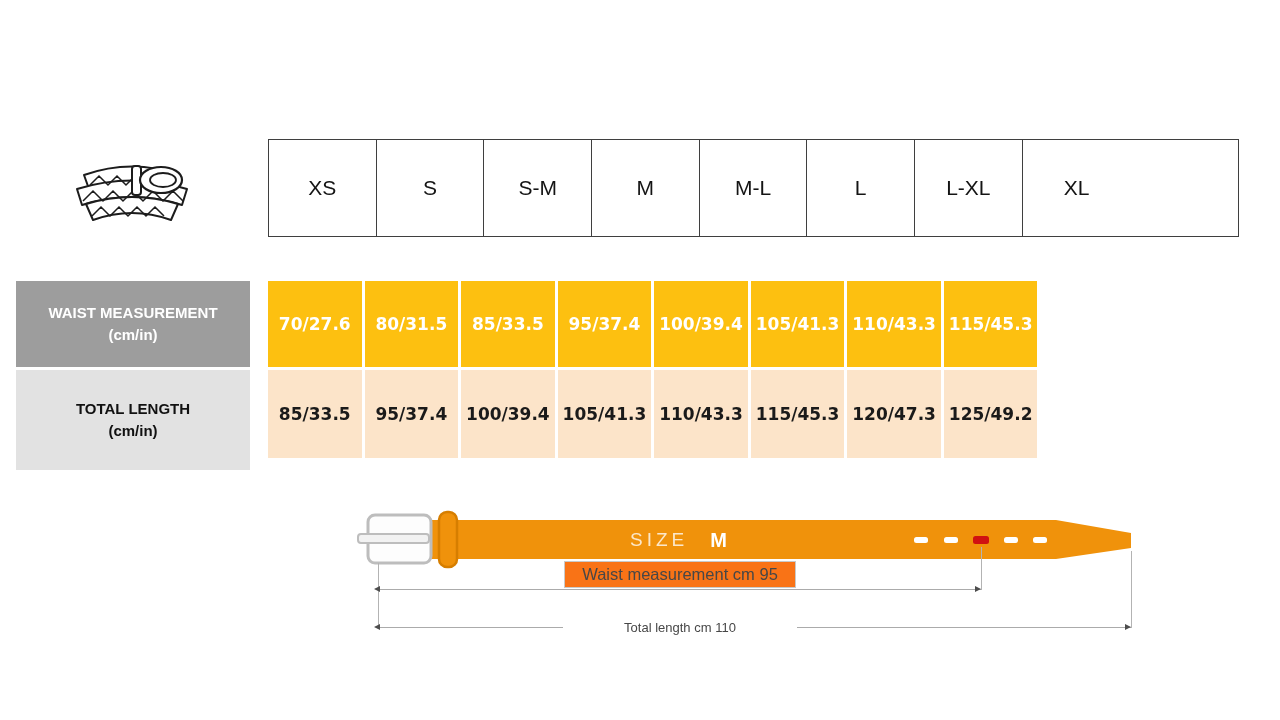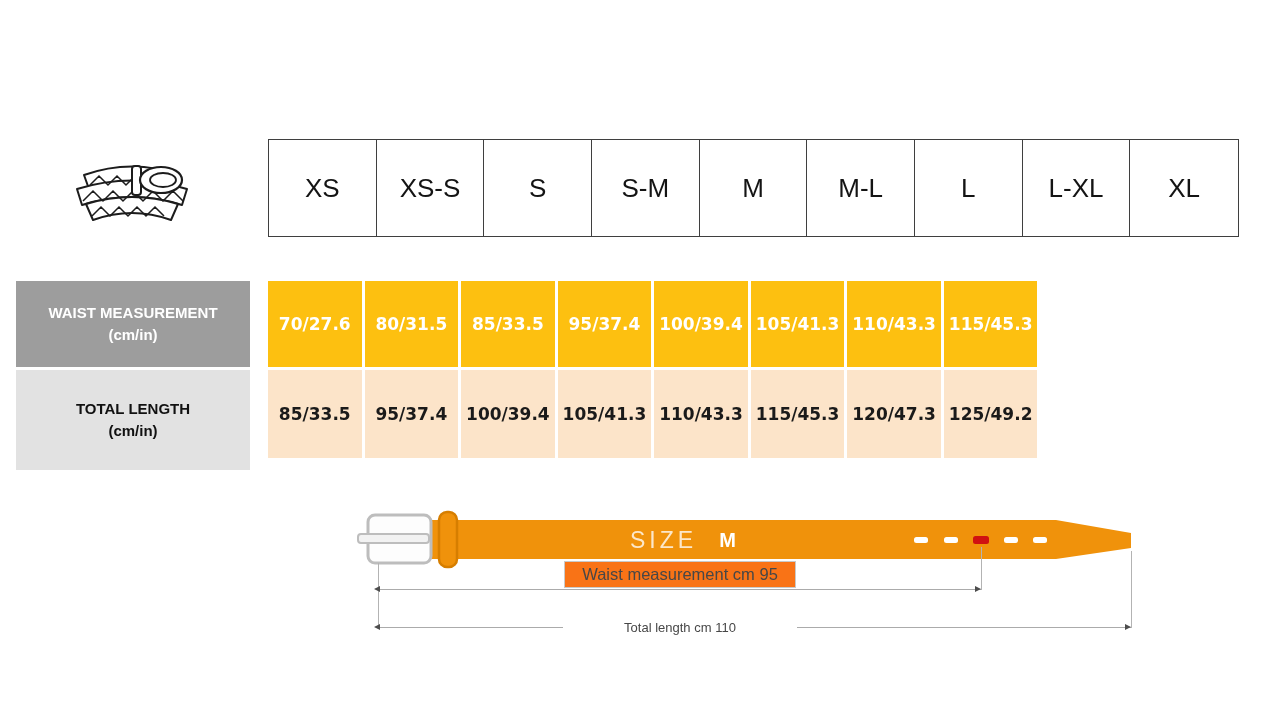--- a/index.html
+++ b/index.html
@@ -10,21 +10,21 @@
   
   .product-icon{position:absolute;left:62px;top:144px;width:142px;height:94px;}
   
   .sizes-row{
     position:absolute;left:268px;top:139px;width:971px;height:98px;
     display:grid;grid-template-columns:repeat(9,1fr);
     border:1.6px solid #3f3f3f;background:#fff;box-sizing:border-box;
   }
   .size-cell{
     display:flex;align-items:center;justify-content:center;
-    font-size:26px;color:#141414;border-right:1.4px solid #3f3f3f;
+    font-size:21px;color:#141414;border-right:1.4px solid #3f3f3f;
   }
   .size-cell:last-child{border-right:none;}
   
   .label-box{
     position:absolute;left:16px;width:234px;
     display:flex;flex-direction:column;align-items:center;justify-content:center;
     font-weight:bold;font-size:15px;line-height:1.5;text-align:center;
   }
   .waist-label{top:281px;height:86px;background:#9d9d9d;color:#ffffff;}
   .length-label{top:370px;height:100px;background:#e2e2e2;color:#111111;}
@@ -40,21 +40,21 @@
     font-family:"DejaVu Sans",sans-serif;font-weight:bold;font-size:17px;
   }
   .waist-values .value-cell{background:#fdc010;color:#ffffff;}
   .length-values .value-cell{background:#fce4c9;color:#1a1a1a;}
   
   .belt-svg{position:absolute;left:340px;top:500px;width:810px;height:70px;}
   .size-text{
     position:absolute;left:630px;top:524px;height:32px;
     display:flex;align-items:center;gap:22px;z-index:3;
   }
-  .size-word{font-size:23px;letter-spacing:4px;color:rgba(255,255,255,0.78);}
+  .size-word{font-size:19px;letter-spacing:4px;color:rgba(255,255,255,0.78);}
   .size-value{font-size:20px;font-weight:bold;color:#ffffff;}
   .vline{position:absolute;width:1px;background:#b3b3b3;z-index:1;}
   .vline-left{left:378px;top:563px;height:65px;}
   .vline-mid{left:981px;top:547px;height:43px;}
   .vline-right{left:1131px;top:551px;height:77px;}
   .hline{position:absolute;border-top:1px solid #ababab;height:0;z-index:1;}
   .waist-line{left:378px;top:589px;width:603px;}
   .length-line{left:378px;top:627px;width:753px;}
   .arrow{position:absolute;width:0;height:0;z-index:2;
     border-top:3px solid transparent;border-bottom:3px solid transparent;}
@@ -93,21 +93,20 @@
     </g>
     <g>
       <rect x="70" y="22" width="9" height="29" rx="3" fill="#ffffff" stroke="#1c1c1c" stroke-width="2"></rect>
       <ellipse cx="99" cy="36" rx="21" ry="13" fill="#ffffff" stroke="#1c1c1c" stroke-width="2.2"></ellipse>
       <ellipse cx="101" cy="36" rx="13" ry="7" fill="#ffffff" stroke="#1c1c1c" stroke-width="1.8"></ellipse>
     </g>
   </svg>
 
   <div class="sizes-row">
     <div class="size-cell">XS</div>
-    <div class="size-cell">XS-S</div>
     <div class="size-cell">S</div>
     <div class="size-cell">S-M</div>
     <div class="size-cell">M</div>
     <div class="size-cell">M-L</div>
     <div class="size-cell">L</div>
     <div class="size-cell">L-XL</div>
     <div class="size-cell">XL</div>
   </div>
 
   <div class="label-box waist-label">

